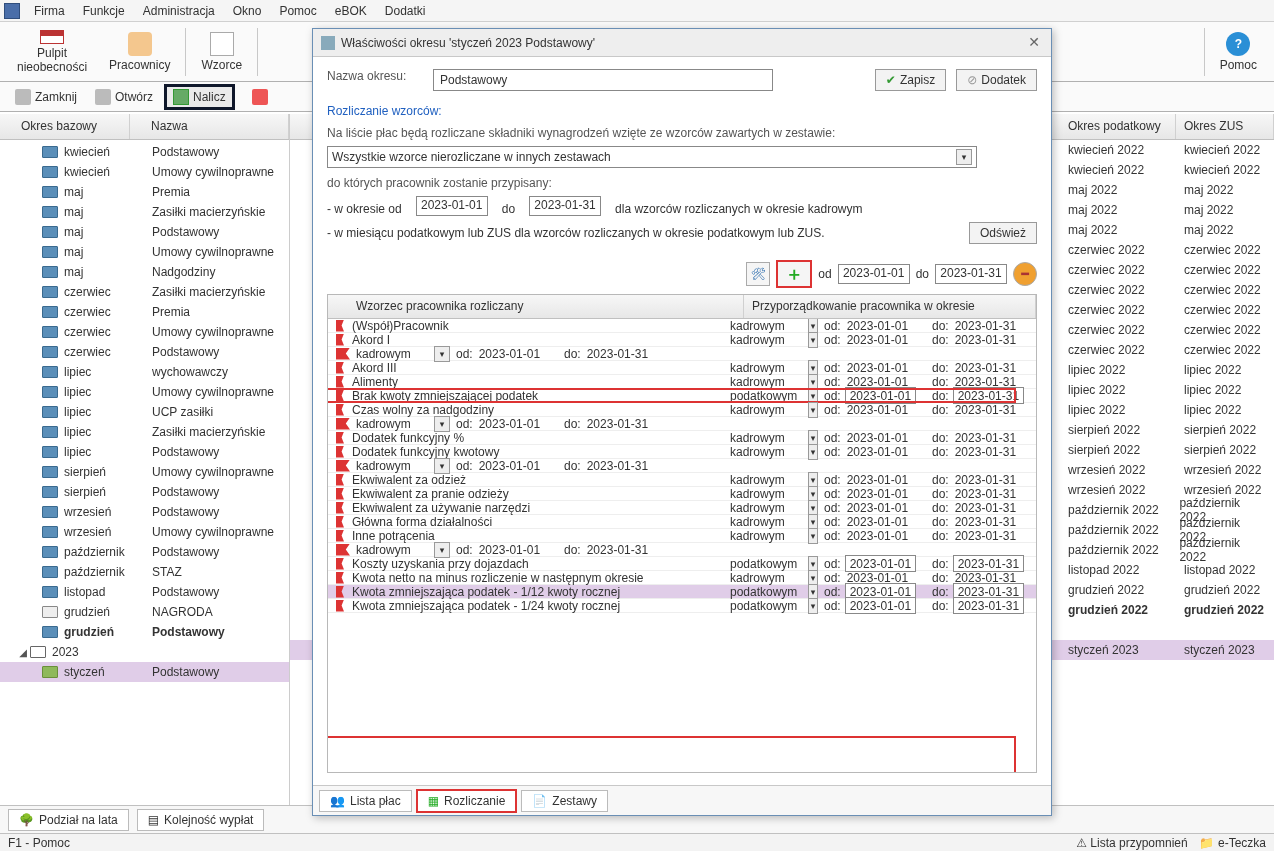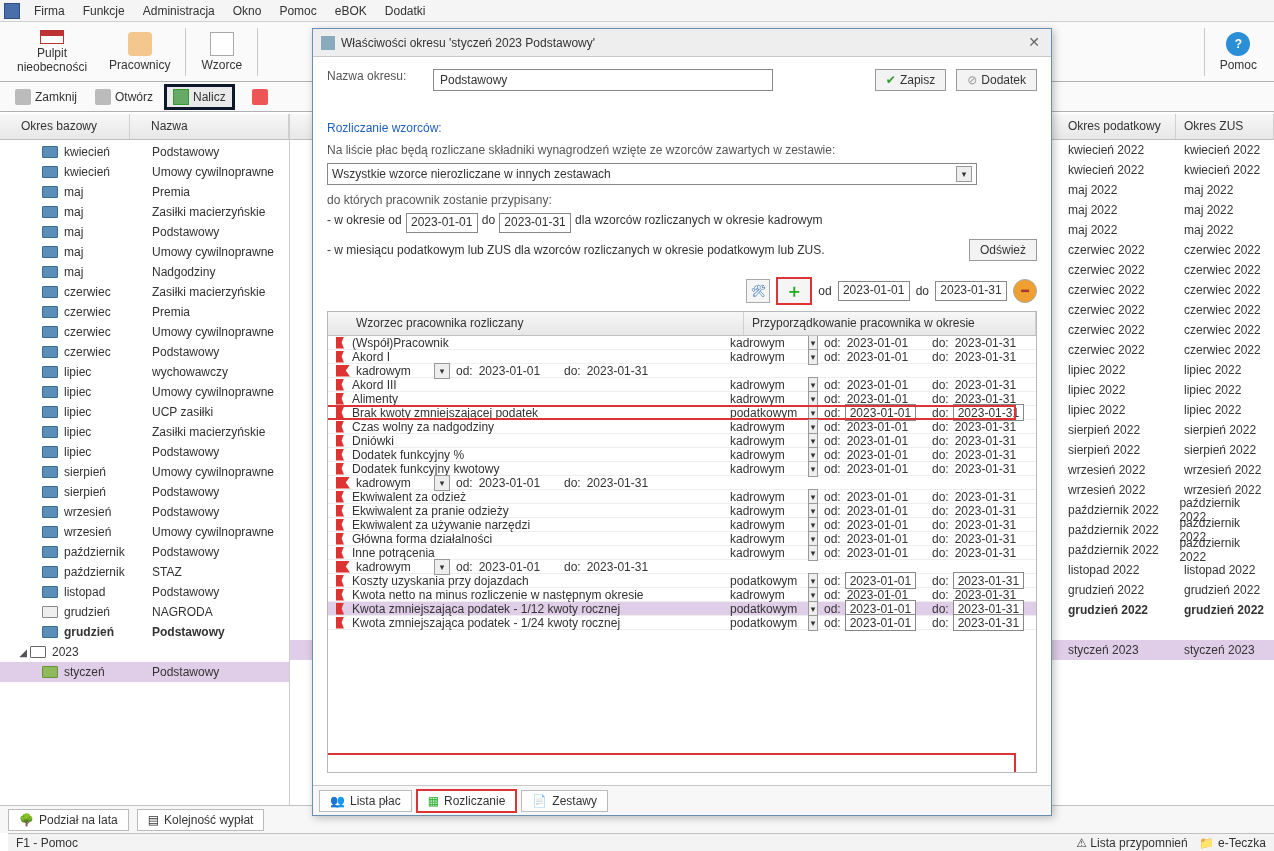--- a/index.html
+++ b/index.html
@@ -45,21 +45,21 @@
 
 .dialog{position:absolute;top:28px;left:312px;width:740px;height:788px;background:#fff;border:1px solid #6a8fb5;box-shadow:2px 2px 8px rgba(0,0,0,0.25);display:flex;flex-direction:column;z-index:100}
 .dlg-title{height:28px;background:#eee;border-bottom:1px solid #c8c8c8;display:flex;align-items:center;padding:0 8px;color:#555}
 .dlg-title .xbtn{margin-left:auto;width:18px;height:18px;text-align:center;cursor:pointer;color:#666;font-size:14px}
 .dlg-body{flex:1;padding:12px 14px;overflow:hidden;display:flex;flex-direction:column}
 .dlg-row{display:flex;margin-bottom:10px;gap:10px}
 .dlg-row label{color:#555}
 .dlg-input{border:1px solid #888;height:22px;padding:2px 6px;background:#fff}
 .dlg-btn{border:1px solid #999;background:#f3f3f3;padding:3px 10px;cursor:pointer;display:inline-flex;align-items:center;gap:4px}
 .dlg-btn.disabled{color:#999}
-.section-h{color:#2060c0;margin:20px 0 8px 0}
+.section-h{color:#2060c0;margin:3px 0 8px 0}
 .text-line{color:#555;margin-bottom:6px}
 .date-box{border:1px solid #888;height:20px;width:72px;padding:1px 4px;background:#fff;text-align:center}
 .combo{border:1px solid #888;height:22px;display:flex;align-items:center;padding:0 4px;background:#fff}
 .combo .arr{margin-left:auto;width:16px;height:16px;border:1px solid #999;background:#eee;text-align:center;font-size:9px;line-height:14px}
 
 .ico-row{display:flex;align-items:center;gap:6px;margin:10px 0 6px 0}
 .ico-btn{width:24px;height:24px;border:1px solid #aaa;background:#f5f5f5;display:flex;align-items:center;justify-content:center;cursor:pointer}
 .ico-btn.hl{border:2px solid #d33;width:36px;height:28px}
 
 .wz-grid{flex:1;border:1px solid #b8b8b8;overflow:auto;position:relative}
@@ -78,21 +78,21 @@
 .wz-row.sel{background:#e0cde8}
 .wz-row.redbox::after{content:"";position:absolute;left:-10px;right:20px;top:-1px;bottom:-1px;border:2px solid #d33;pointer-events:none}
 .red-group{position:absolute;border:2px solid #d33;pointer-events:none;z-index:3}
 
 .dlg-tabs{height:30px;border-top:1px solid #c8c8c8;display:flex;align-items:center;padding:2px 6px;gap:4px;background:#f7f7f7}
 .dlg-tab{display:flex;align-items:center;gap:5px;padding:3px 10px;border:1px solid #bbb;background:#fff;cursor:pointer}
 .dlg-tab.hl{border:2px solid #d33}
 
 .bottom-tabs{position:absolute;left:0;right:0;bottom:18px;height:28px;border-top:1px solid #c0c0c0;display:flex;align-items:center;padding:2px 8px;gap:8px;background:#f7f7f7}
 .bt-tab{display:flex;align-items:center;gap:5px;padding:3px 10px;border:1px solid #bbb;background:#fff;cursor:pointer}
-.statusbar{position:absolute;left:8px;right:0;bottom:0;height:18px;border-top:1px solid #c0c0c0;display:flex;align-items:center;padding:0 8px;background:#f3f3f3;color:#555;font-size:11px}
+.statusbar{position:absolute;left:0;right:0;bottom:0;height:18px;border-top:1px solid #c0c0c0;display:flex;align-items:center;padding:0 8px;background:#f3f3f3;color:#555;font-size:11px}
 .statusbar .sr{margin-left:auto;display:flex;gap:12px}
 
 
 .ico-person{background:radial-gradient(circle at 50% 35%,#f4c78e 0 30%,transparent 31%),linear-gradient(#f4c78e,#f4c78e);border-radius:4px}
 .ico-cal{background:#fff;border:1px solid #b33;position:relative}
 .ico-cal::before{content:"";position:absolute;top:0;left:0;right:0;height:5px;background:#b33}
 .ico-doc{background:#fff;border:1px solid #aaa}
 .ico-help{background:#2a8fd6;border-radius:50%;color:#fff;text-align:center;line-height:24px;font-weight:bold}
 </style>
 </head>
@@ -428,21 +428,21 @@
           <span>Dodatek</span>
         </button>
     </div>
     <div class="section-h">Rozliczanie wzorców:</div>
     <div class="text-line">Na liście płac będą rozliczane składniki wynagrodzeń wzięte ze wzorców zawartych w zestawie:</div>
     <div class="combo" style="width:650px;margin-bottom:8px">
       <span>Wszystkie wzorce nierozliczane w innych zestawach</span>
       <div class="arr">▾</div>
     </div>
     <div class="text-line">do których pracownik zostanie przypisany:</div>
-    <div class="text-line" style="display:flex;align-items:flex-start;gap:4px">
+    <div class="text-line" style="display:flex;align-items:flex-end;gap:14px">
       <span>- w okresie od</span>
       <span class="date-box">2023-01-01</span>
       <span>do</span>
       <span class="date-box">2023-01-31</span>
       <span>dla wzorców rozliczanych w okresie kadrowym</span>
     </div>
     <div class="text-line" style="display:flex;align-items:center">
       <span>- w miesiącu podatkowym lub ZUS dla wzorców rozliczanych w okresie podatkowym lub ZUS.</span>
       <span style="flex:1"></span>
       <button class="dlg-btn">Odśwież</button>
@@ -563,21 +563,20 @@
               <span>od:</span>
               <span class="dv ">2023-01-01</span>
             </div>
     <div class="do">
               <span>do:</span>
               <span class="dv ">2023-01-31</span>
             </div>
           </div>
           <div class="wz-row">
             <div class="flag"></div>
-    <div class="nm">Dniówki</div>
     <div class="typ">kadrowym</div>
     <div class="dd">▾</div>
     <div class="od">
               <span>od:</span>
               <span class="dv ">2023-01-01</span>
             </div>
     <div class="do">
               <span>do:</span>
               <span class="dv ">2023-01-31</span>
             </div>

